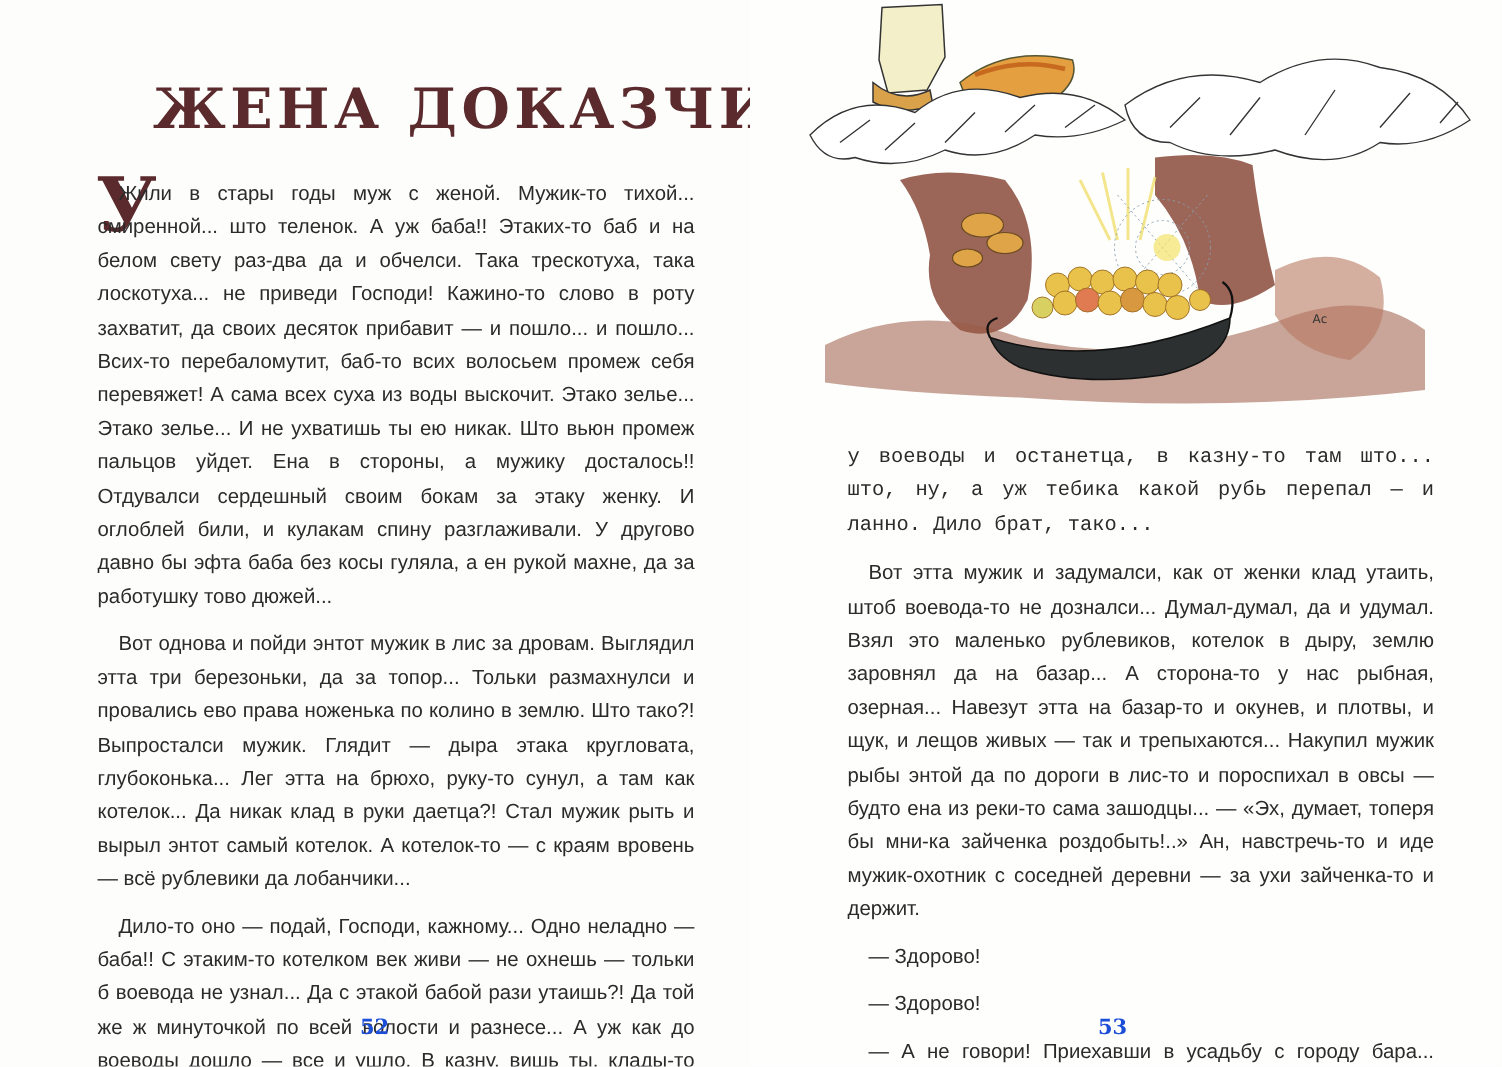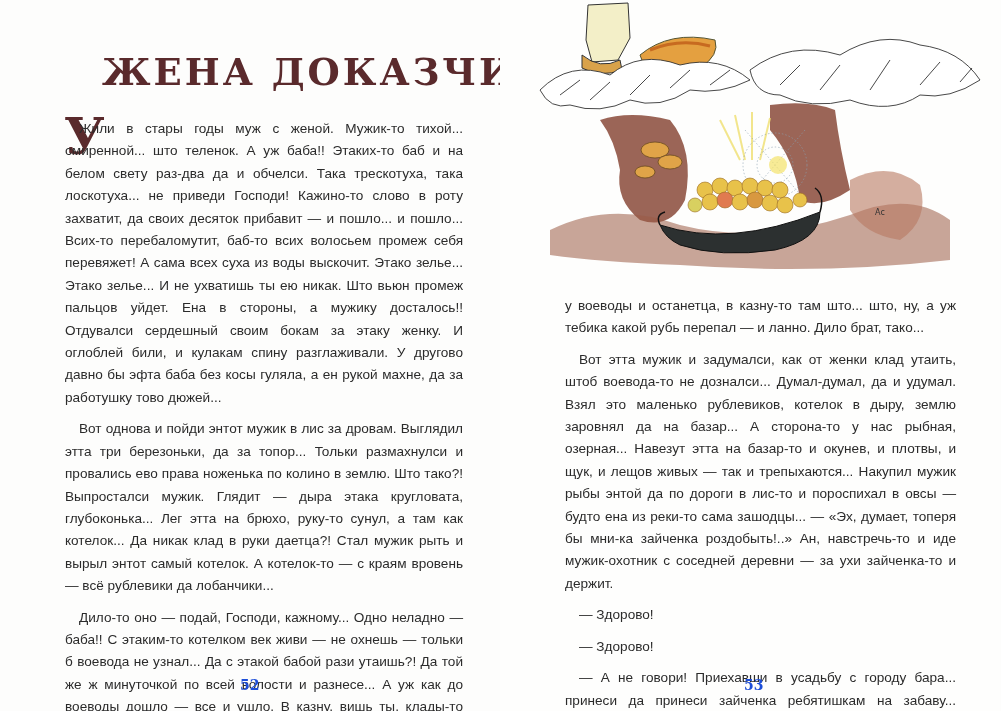--- a/index.html
+++ b/index.html
@@ -25,21 +25,21 @@
   .text-block {
     position: absolute;
     font-size: 13.6px; line-height: 22.4px;
     text-align: justify; color: #2b2b2b;
   }
   .left-text { left: 65px; top: 118px; width: 398px; }
   .right-text { left: 565px; top: 295px; width: 391px; }
 
   .para { margin: 0 0 9px 0; text-indent: 14px; }
   .para.first { text-indent: 0; padding-left: 40px; }
-  .para.no-indent { text-indent: 0; }
+  .para.no-indent { text-indent: 0; font-family: Liberation Mono, monospace; }
   .dialog { margin: 0 0 9px 0; text-indent: 14px; }
 
   .dropcap {
     position: absolute; left: 64px; top: 112px;
     font-family: "DejaVu Serif", serif; font-weight: bold;
     font-size: 50px; line-height: 50px; color: #5a2a2c;
   }
 
   .page-num {
     position: absolute; top: 677px;
@@ -138,15 +138,15 @@
       <text x="355" y="215" font-size="8" fill="#333" font-family="DejaVu Sans, sans-serif">Aс</text>
     </svg>
 
     <div class="text-block right-text" style="left:65px;">
       <p class="para no-indent">у воеводы и останетца, в казну-то там што... што, ну, а уж тебика какой рубь перепал — и ланно. Дило брат, тако...</p>
       <p class="para">Вот этта мужик и задумалси, как от женки клад утаить, штоб воевода-то не дозналси... Думал-думал, да и удумал. Взял это маленько рублевиков, котелок в дыру, землю заровнял да на базар... А сторона-то у нас рыбная, озерная... Навезут этта на базар-то и окунев, и плотвы, и щук, и лещов живых — так и трепыхаются... Накупил мужик рыбы энтой да по дороги в лис-то и пороспихал в овсы — будто ена из реки-то сама зашодцы... — «Эх, думает, топеря бы мни-ка зайченка роздобыть!..» Ан, навстречь-то и иде мужик-охотник с соседней деревни — за ухи зайченка-то и держит.</p>
       <p class="dialog">— Здорово!</p>
       <p class="dialog">— Здорово!</p>
       <p class="para">— А не говори! Приехавши в усадьбу с городу бара... принеси да принеси зайченка ребятишкам на забаву... Посулил... вот и несу.</p>
     </div>
-    <div class="page-num right" style="left:244px;text-align:center;">53</div>
+    <div class="page-num right" style="left:232px;text-align:center;">53</div>
   </div>
 </div>
 
 </body></html>

